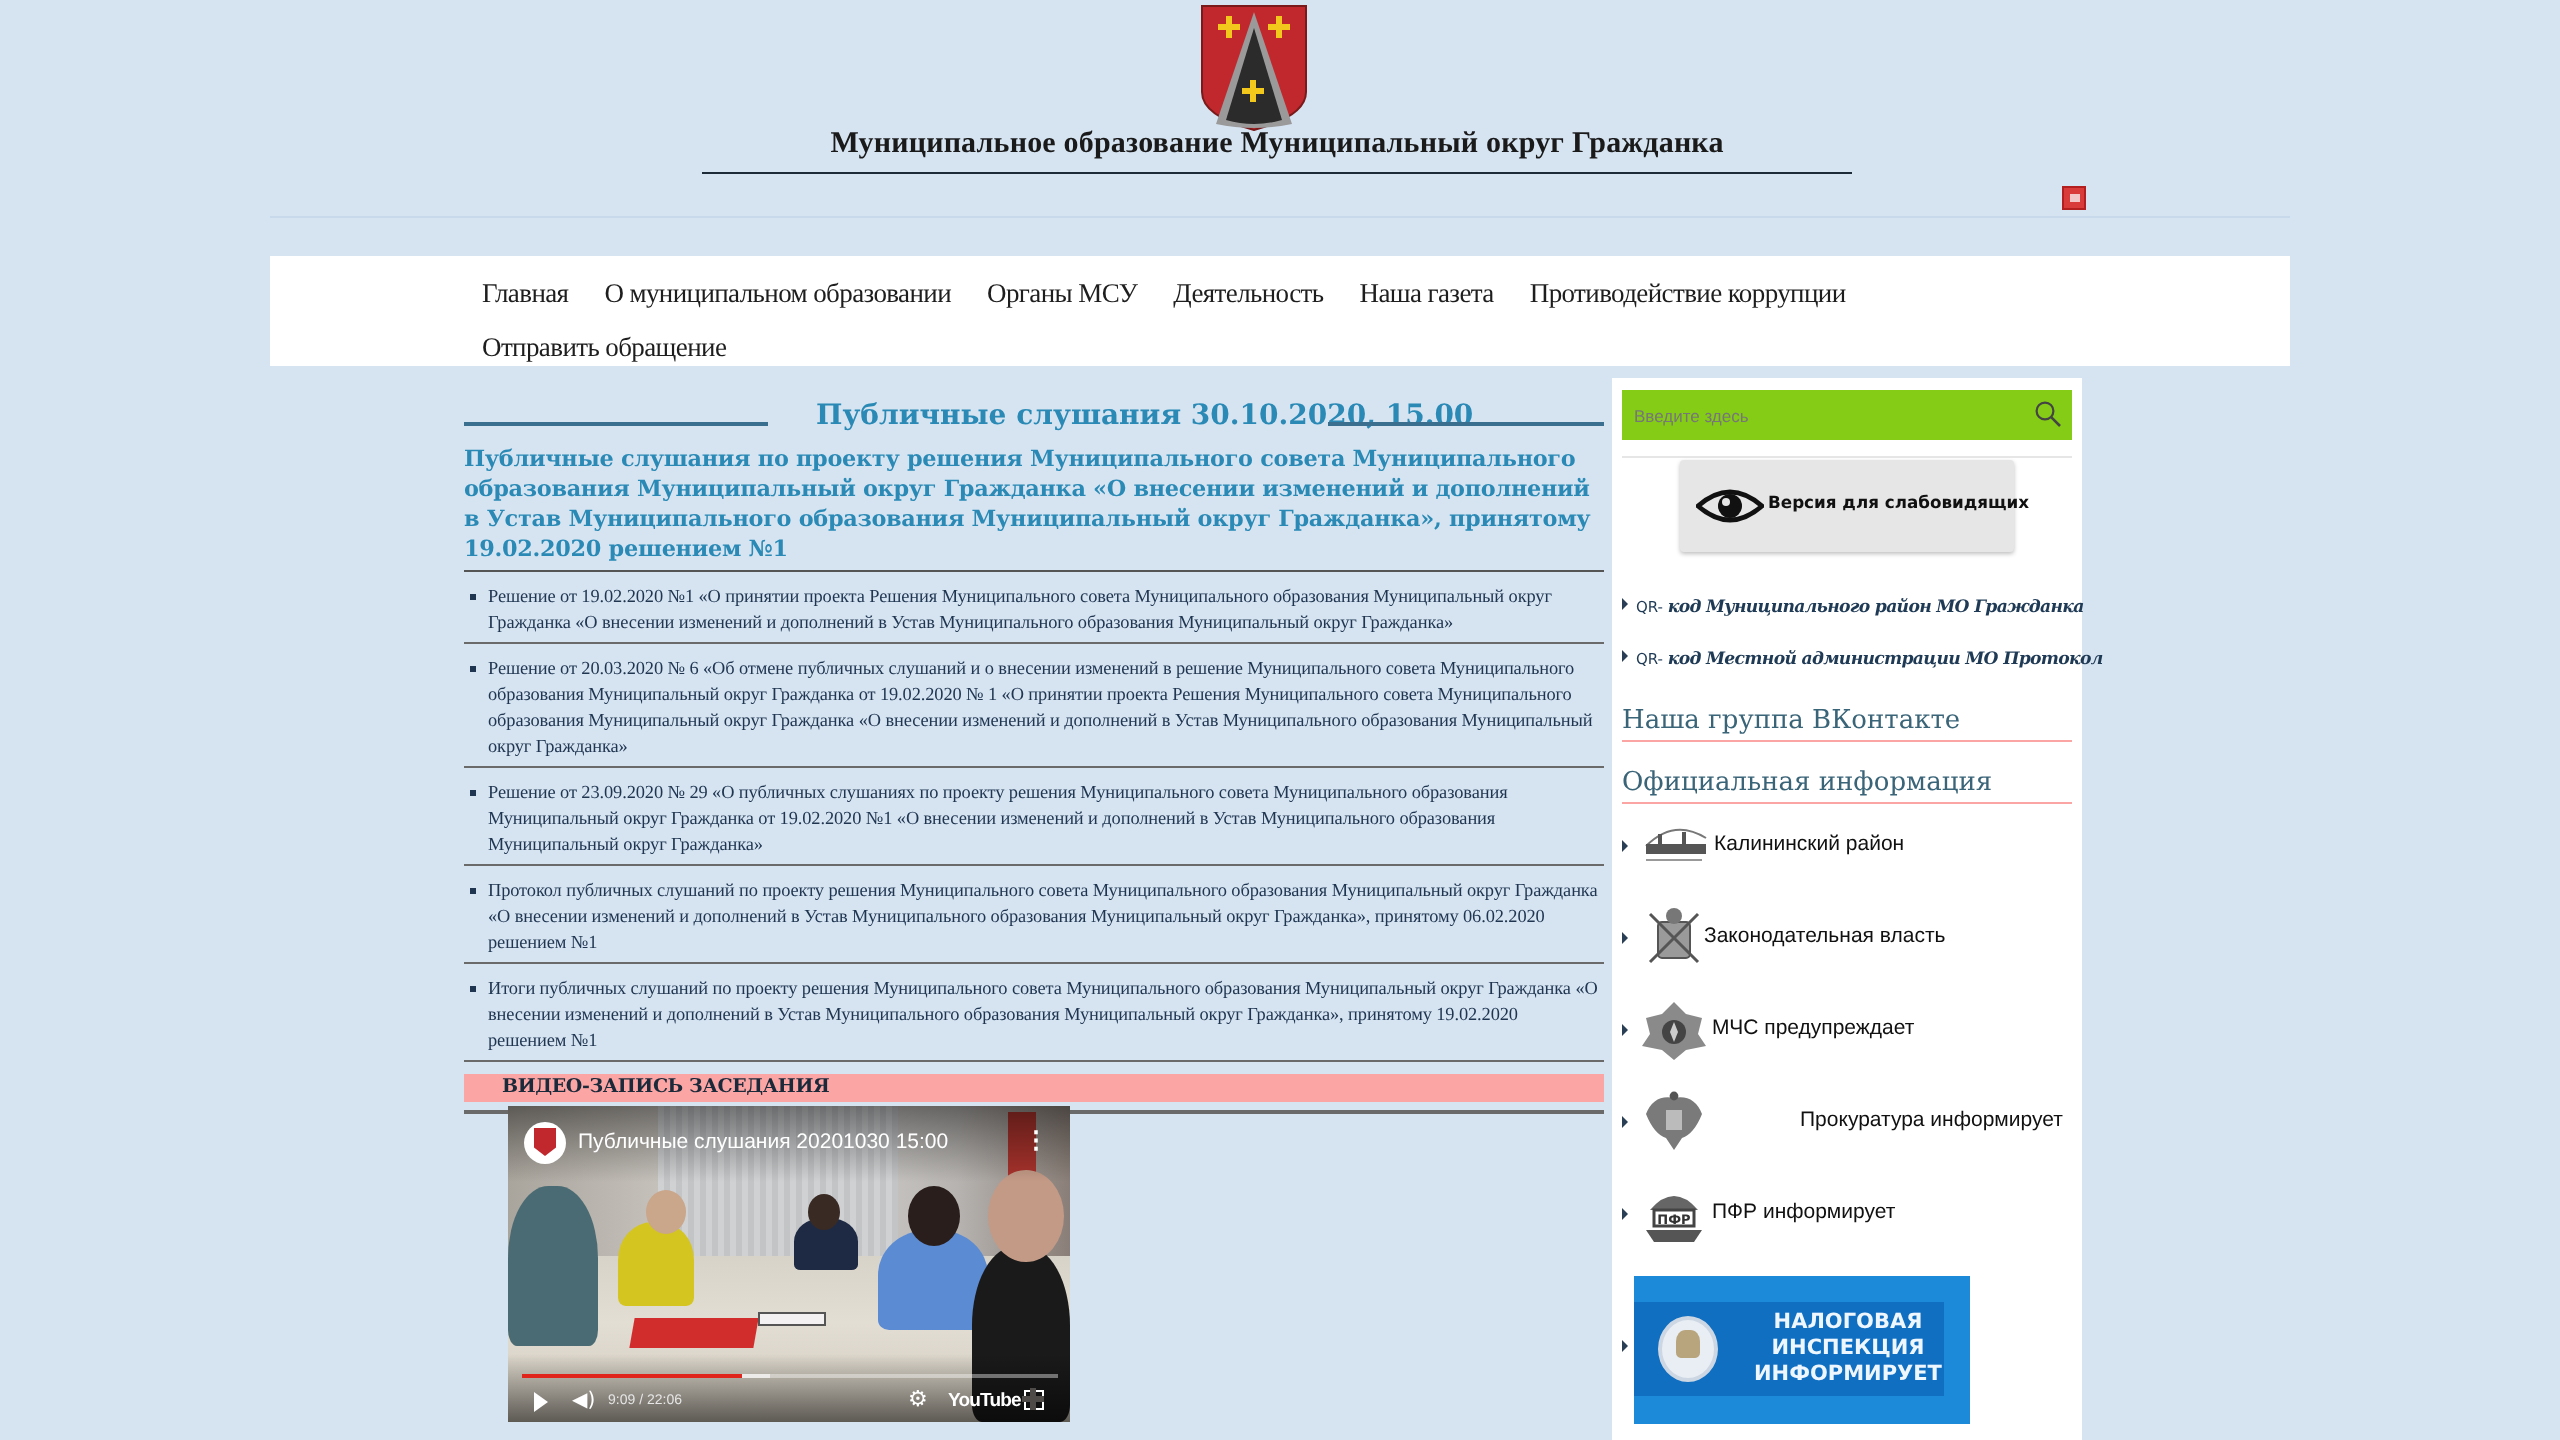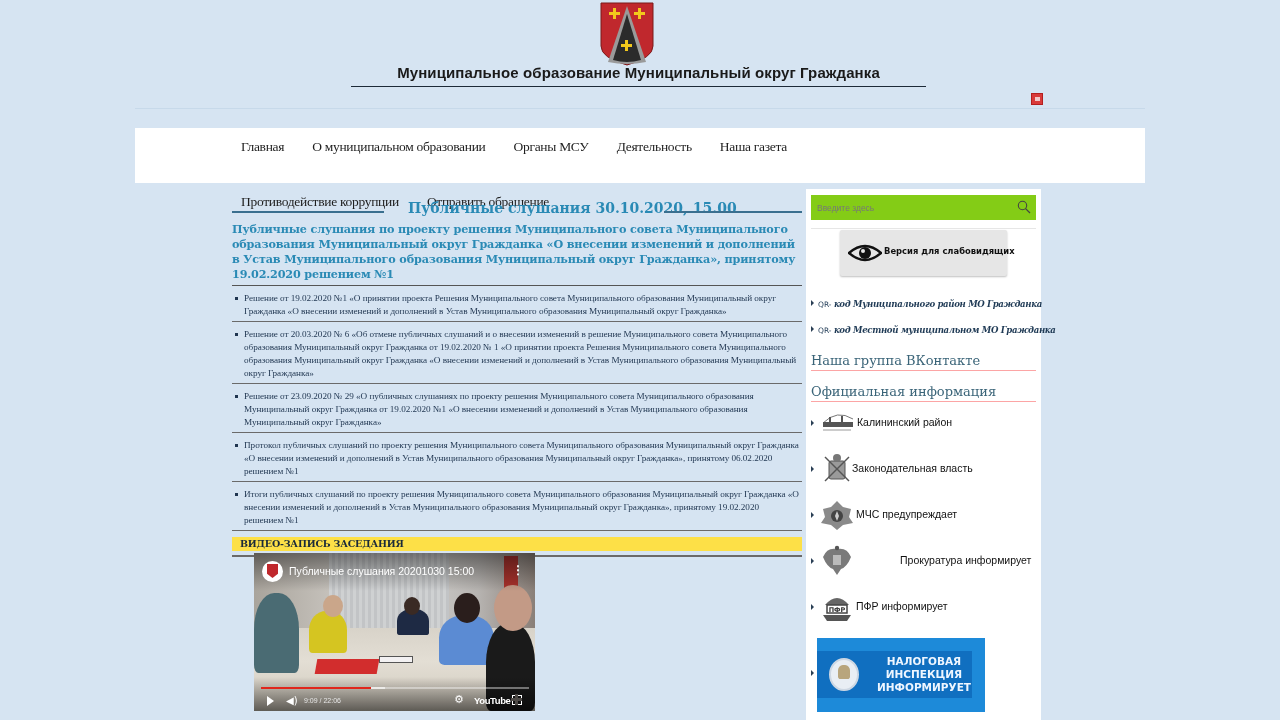--- a/index.html
+++ b/index.html
@@ -3,43 +3,43 @@
 <meta charset="utf-8">
 <style>
   * { box-sizing: border-box; margin: 0; padding: 0; }
   html, body { width: 1280px; height: 720px; overflow: hidden; }
   body { background: #d6e4f2; font-family: "Liberation Serif", serif; color: #222; position: relative; }
 
   
   .header { position: absolute; left: 0; top: 0; width: 1280px; height: 110px; }
   .coat { position: absolute; left: 600px; top: 2px; width: 54px; height: 64px; }
   .site-title { position: absolute; left: 351px; top: 64px; width: 575px; text-align: center;
-    font-family: Liberation Sans, sans-serif; font-weight: bold; font-size: 15px; color: #1a1a1a; letter-spacing: 0.1px; }
+    font-family: Liberation Serif, serif; font-weight: bold; font-size: 15px; color: #1a1a1a; letter-spacing: 0.1px; }
   .title-rule { position: absolute; left: 351px; top: 86px; width: 575px; height: 1px; background: #1d2a38; }
   .yt-small { position: absolute; left: 1031px; top: 93px; width: 12px; height: 12px; background: #d93a3a; border: 1px solid #b31e1e; }
   .yt-small::after { content: ""; position: absolute; left: 3px; top: 3px; width: 5px; height: 4px; background: #f2c8c8; }
   .header-sep { position: absolute; left: 135px; top: 108px; width: 1010px; height: 1px; background: #c7d9ea; }
 
   
   .navbar { position: absolute; left: 135px; top: 128px; width: 1010px; height: 55px; background: #fff; }
-  .nav-items { position: absolute; left: 106px; top: 5px; width: 720px; display: flex; flex-wrap: wrap; column-gap: 18px; row-gap: 0; gap: 28px; }
+  .nav-items { position: absolute; left: 106px; top: 5px; width: 720px; display: flex; flex-wrap: wrap; column-gap: 18px; row-gap: 0; }
   .nav-item { font-family: "Liberation Serif", serif; font-size: 13.5px; color: #1e1e1e; line-height: 27px; cursor: pointer; letter-spacing: -0.3px; }
 
   
   .main { position: absolute; left: 232px; top: 196px; width: 570px; }
   .page-title-row { position: relative; height: 24px; }
   .page-title-row .rule { position: absolute; top: 15px; height: 2px; background: #3a6f8f; }
   .page-title-row .rule.l { left: 0; width: 152px; }
   .page-title-row .rule.r { left: 432px; width: 138px; }
   .page-title { position: absolute; left: 156px; top: 4px; font-family: "DejaVu Serif", serif; font-size: 14px; color: #2a8ab5; white-space: nowrap; margin-left: 20px; }
   .subtitle { margin-top: 2px; font-family: "DejaVu Serif", serif; font-weight: bold; font-size: 11.2px; line-height: 15px; color: #2a8ab5; padding-bottom: 3px; border-bottom: 1.5px solid #555; letter-spacing: -0.15px; }
   .doc-list { list-style: none; }
   .doc-item { font-family: "Liberation Serif", serif; font-size: 9.2px; line-height: 13px; color: #1f3550; padding: 6px 2px 3px 12px; border-bottom: 1.5px solid #6a6a6a; position: relative; cursor: pointer; letter-spacing: -0.05px; }
   .doc-item::before { content: ""; position: absolute; left: 3px; top: 11px; width: 3px; height: 3px; background: #1f3550; }
-  .video-heading { margin-top: 6px; height: 14px; background: #fde047; font-family: "DejaVu Serif", serif; font-weight: bold; font-size: 9.5px; color: #1a2a3a; line-height: 14px; padding-left: 8px; letter-spacing: -0.2px; }
+  .video-heading { margin-top: 6px; height: 14px; background: #fca5a5; font-family: "DejaVu Serif", serif; font-weight: bold; font-size: 9.5px; color: #1a2a3a; line-height: 14px; padding-left: 19px; letter-spacing: -0.2px; }
   .video-rule { margin-top: 4px; height: 1.5px; background: #6a6a6a; }
 
   
   .video { position: absolute; left: 254px; top: 553px; width: 281px; height: 158px; overflow: hidden; background: #8c8a86; cursor: pointer; }
   .video .bg-wall { position: absolute; left: 0; top: 0; width: 281px; height: 95px; background: linear-gradient(90deg, #a9a49c 0%, #c8c4be 30%, #d4d2cf 55%, #b6b3b0 80%, #8a7f78 100%); }
   .video .curtain { position: absolute; left: 75px; top: 0; width: 120px; height: 75px; background: repeating-linear-gradient(90deg, #cfd1d2 0 3px, #c2c4c6 3px 6px); }
   .video .flag { position: absolute; left: 250px; top: 3px; width: 14px; height: 60px; background: #a8322c; }
   .video .table { position: absolute; left: 0; top: 75px; width: 281px; height: 83px; background: linear-gradient(180deg, #d8d3c9 0%, #e3ded4 40%, #cfc8bb 100%); }
   .video .person { position: absolute; border-radius: 45% 45% 10% 10%; }
   .video .p1 { left: 0; top: 40px; width: 45px; height: 80px; background: #4a6b73; }
@@ -204,21 +204,21 @@
       <circle cx="17" cy="11" r="6" fill="#111"></circle>
       <circle cx="15" cy="9" r="2" fill="#e6e6e6"></circle>
     </svg>
     <span class="low-vision-label">Версия для слабовидящих</span>
   </div>
 
   <div class="qr-link" style="top:110px;">
     <span class="arrow"></span><span class="pre">QR- </span><span>код Муниципального район МО Гражданка</span>
   </div>
   <div class="qr-link" style="top:136px;">
-    <span class="arrow"></span><span class="pre">QR- </span><span>код Местной муниципальном МО Гражданка</span>
+    <span class="arrow"></span><span class="pre">QR- </span><span>код Местной администрации МО Протокол</span>
   </div>
 
   <div class="side-heading" style="top:164px;">Наша группа ВКонтакте</div>
   <div class="side-heading" style="top:195px;">Официальная информация</div>
 
   <div class="info-item" style="top:218px;">
     <span class="arrow"></span>
     <svg class="info-logo" viewBox="0 0 36 32">
       <path d="M4 16 Q18 2 34 12" fill="none" stroke="#777" stroke-width="1"></path>
       <rect x="4" y="15" width="30" height="5" fill="#555"></rect>

